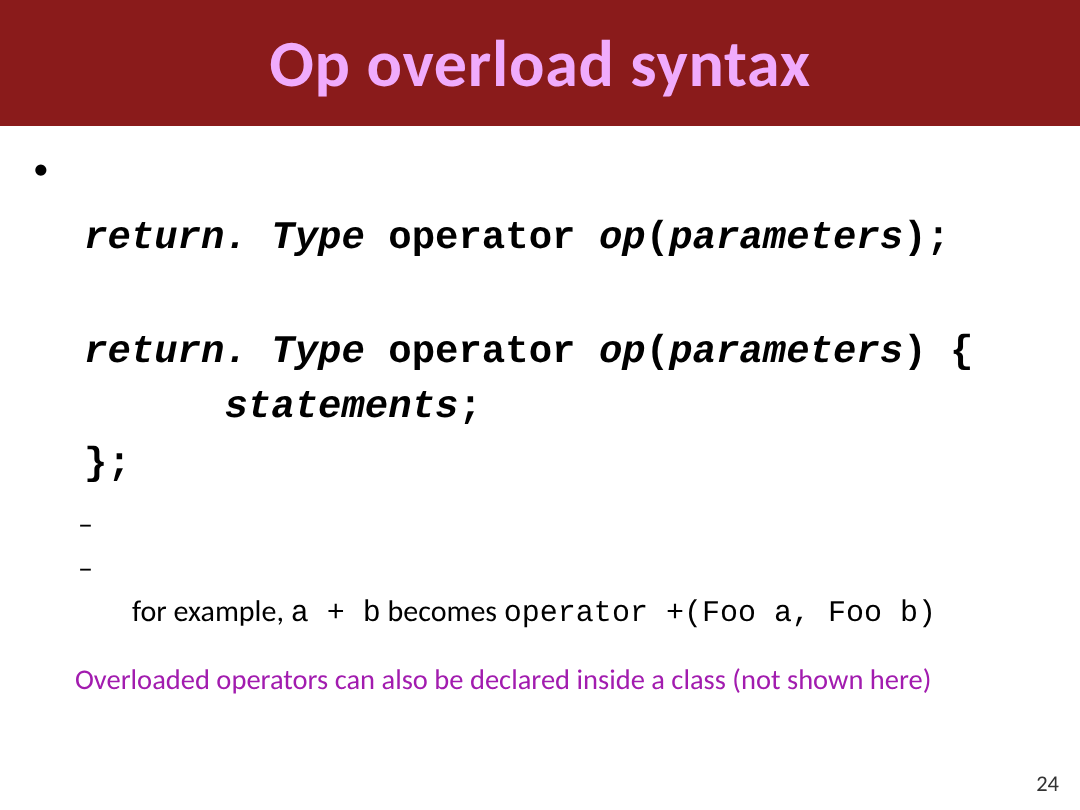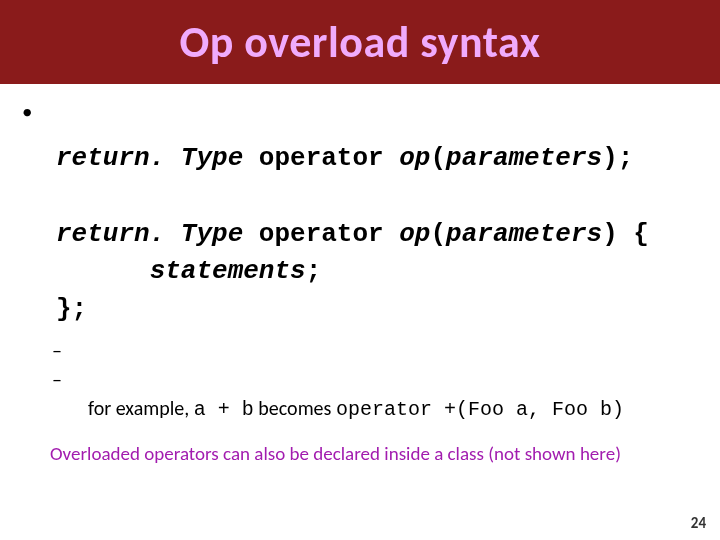--- a/index.html
+++ b/index.html
@@ -78,21 +78,20 @@
     margin: 18px 0 0 28px;
     font-size: 19px;
     color: #a21caf;
   }
   .pagenum {
     position: absolute;
     bottom: 8px;
     right: 14px;
     font-size: 15px;
     color: #333;
-    font-weight: bold;
   }
 </style>
 </head>
 <body>
 
 <div class="slide">
 
   <div class="title-bar">
     <h1>Op overload syntax</h1>
   </div>

